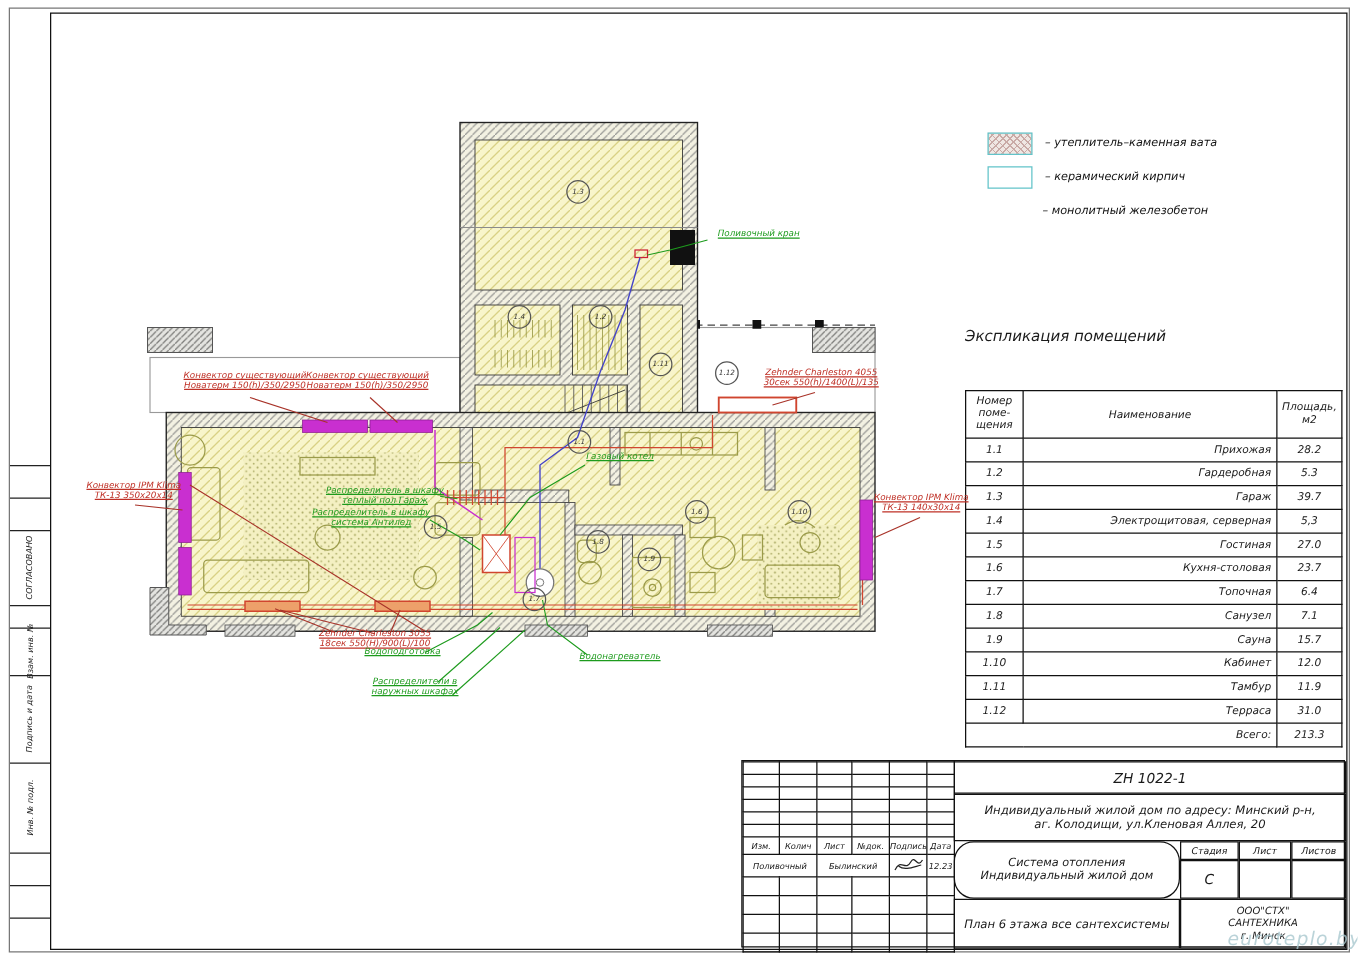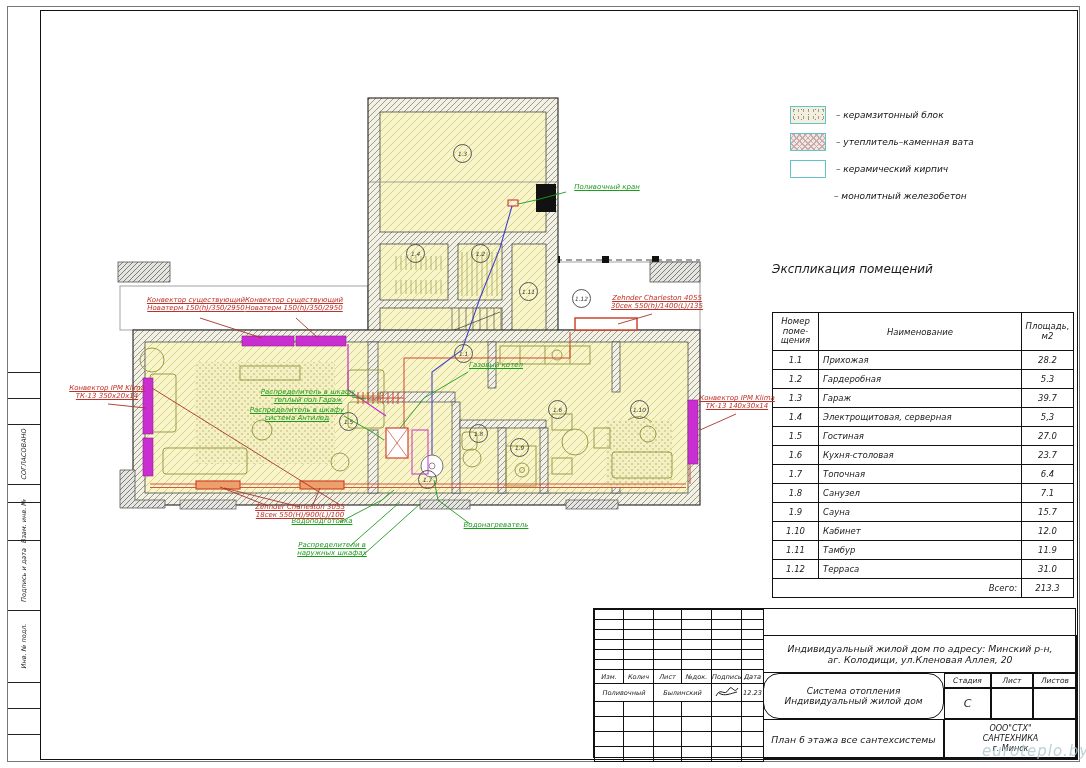--- a/index.html
+++ b/index.html
@@ -22,21 +22,21 @@
   .sw-cross{background-color:#efe7e3;
     background-image:repeating-linear-gradient(45deg,#c9aaa6 0 1px,transparent 1px 4px),
                      repeating-linear-gradient(-45deg,#c9aaa6 0 1px,transparent 1px 4px);}
   .sw-plain{background:#fff;}
   .sw-none{border:none;background:transparent;}
   .legend-label{font-size:9px;font-style:italic;color:#111;white-space:nowrap;}
   
   .expl{left:772px;top:262px;width:301px;}
   .expl-title{text-align:left;font-size:12px;font-style:italic;margin-bottom:3px;}
   table.grid{border-collapse:collapse;width:301px;table-layout:fixed;margin-top:36px;}
-  table.grid td{border:1px solid #111;font-size:8.5px;font-style:italic;padding:1px 4px;overflow:hidden;white-space:nowrap;}
+  table.grid td{border:1px solid #111;font-size:8.5px;font-style:italic;padding:1px 4px;overflow:hidden;white-space:nowrap;text-align:right;}
   table.grid td.c{text-align:center;padding:1px 0;}
   table.grid td.r{text-align:right;}
   .hdr{font-size:8px;line-height:1.12;}
   
   .tb{left:593px;top:608px;width:483px;height:150px;border:1.4px solid #111;box-sizing:border-box;font-style:italic;}
   .tb .cell{position:absolute;box-sizing:border-box;border:0.8px solid #111;}
   .tb-center{display:flex;align-items:center;justify-content:center;text-align:center;}
   table.lt{border-collapse:collapse;table-layout:fixed;width:169px;}
   table.lt td{border:0.8px solid #111;font-size:6.6px;font-style:italic;text-align:center;padding:0;overflow:hidden;white-space:nowrap;}
   
@@ -74,24 +74,20 @@
   <div class="abs strip-cell" style="top:610px;height:72px">
     <span>Инв. № подл.</span>
   </div>
   <div class="abs strip-line" style="top:682px"></div>
   <div class="abs strip-line" style="top:708px"></div>
   <div class="abs strip-line" style="top:734px"></div>
 </div>
 
 <div class="abs" style="left:790px;top:92px;width:280px;">
   <div style="height:14px"></div>
-  <div class="legend-item">
-    <div class="legend-swatch sw-speckle"></div>
-    <div class="legend-label">–  керамзитонный блок</div>
-  </div>
   <div class="legend-item">
     <div class="legend-swatch sw-cross"></div>
     <div class="legend-label">–  утеплитель–каменная вата</div>
   </div>
   <div class="legend-item">
     <div class="legend-swatch sw-plain"></div>
     <div class="legend-label">–  керамический кирпич</div>
   </div>
   <div class="legend-item">
     <div class="legend-swatch sw-none"></div>
@@ -296,20 +292,21 @@
             <td></td>
             <td></td>
             <td></td>
             <td></td>
             <td></td>
           </tr>
     </tbody>
       </table>
   </div>
 
+  <div class="cell tb-center" style="left:169px;top:0;width:314px;height:26px;font-size:11px;">ZH 1022-1</div>
   <div class="cell tb-center" style="left:169px;top:26px;width:314px;height:38px;font-size:9.3px;flex-direction:column;">
     <div>Индивидуальный жилой дом по адресу: Минский р-н,</div>
     <div>аг. Колодищи, ул.Кленовая Аллея, 20</div>
   </div>
   <div class="cell tb-center" style="left:169px;top:64px;width:181px;height:46px;font-size:9px;flex-direction:column;border-radius:16px;">
     <div>Система отопления</div>
     <div>Индивидуальный жилой дом</div>
   </div>
   <div class="cell tb-center" style="left:350px;top:64px;width:47px;height:15px;font-size:7.5px;">Стадия</div>
   <div class="cell tb-center" style="left:397px;top:64px;width:42px;height:15px;font-size:7.5px;">Лист</div>

